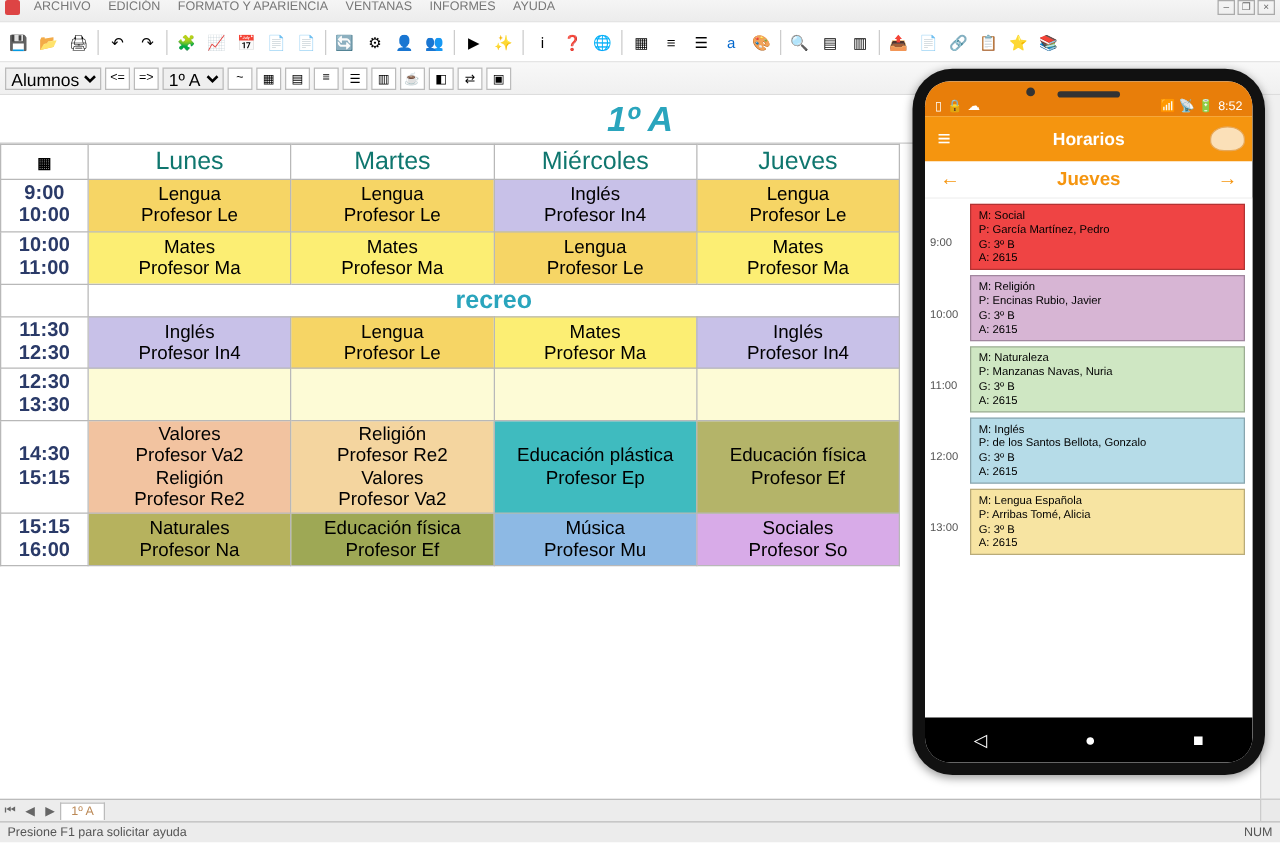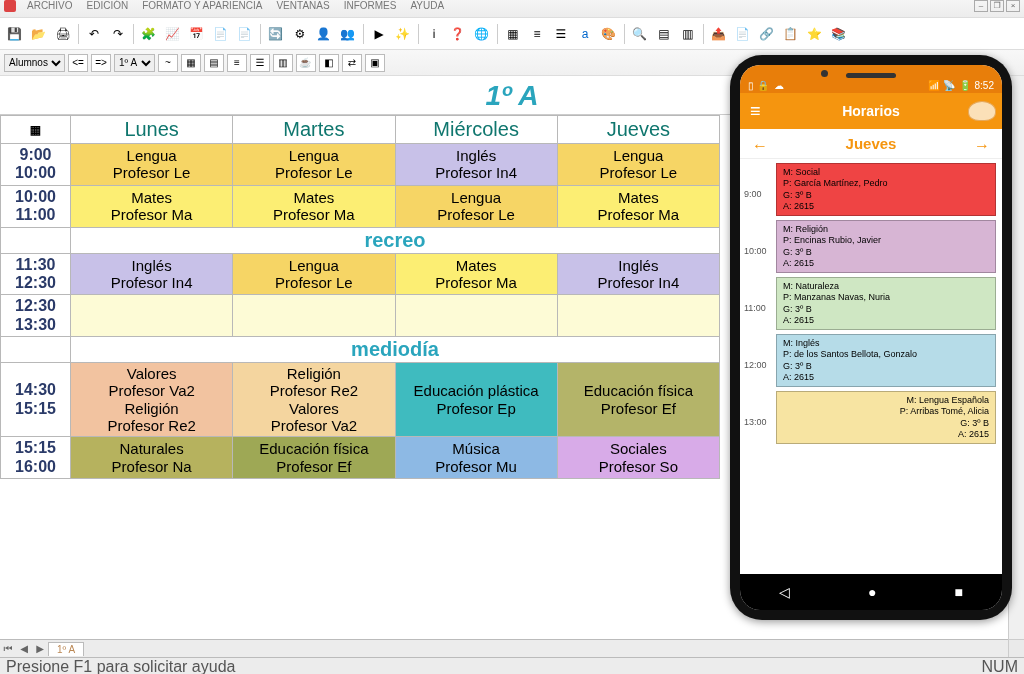--- a/index.html
+++ b/index.html
@@ -9,21 +9,21 @@
 .menubar .menu-item { padding: 0 7px; cursor: pointer; }
 .menubar .app-icon { width: 12px; height: 12px; background: #d44; border-radius: 2px; margin-right: 4px; }
 .menubar .window-controls { margin-left: auto; display: flex; gap: 2px; }
 .menubar .window-controls span { width: 14px; height: 12px; border: 1px solid #aaa; font-size: 8px; text-align: center; line-height: 10px; color: #666; cursor: pointer; }
 
 .toolbar { height: 32px; background: #fff; border-bottom: 1px solid #ddd; display: flex; align-items: center; padding: 2px 4px; gap: 2px; }
 .toolbar .tb-btn { width: 22px; height: 22px; border: 1px solid transparent; border-radius: 2px; display: flex; align-items: center; justify-content: center; cursor: pointer; font-size: 12px; }
 .toolbar .sep { width: 1px; height: 20px; background: #ccc; margin: 0 2px; }
 
 .secondbar { height: 26px; background: linear-gradient(#f8f8f8,#f0f0f0); border-bottom: 1px solid #ddd; display: flex; align-items: center; padding: 2px 4px; gap: 3px; }
-.secondbar select { font-size: 10px; height: 18px; border: 1px solid #bbb; }
+.secondbar select { font-size: 14px; height: 18px; border: 1px solid #bbb; }
 .secondbar .sb-btn { width: 20px; height: 18px; border: 1px solid #bbb; background: #fff; font-size: 10px; display:flex; align-items:center; justify-content:center; cursor:pointer; }
 
 .pagetitle { text-align: center; font-size: 28px; font-style: italic; font-weight: bold; color: #2aa5bd; padding: 4px 0 2px; }
 
 .grid { border-top: 1px solid #ccc; }
 .grid table { border-collapse: collapse; width: 720px; table-layout: fixed; }
 .grid th, .grid td { border: 1px solid #b8b8b8; text-align: center; vertical-align: middle; }
 .grid .dayhead { color: #0f766e; font-size: 20px; font-weight: normal; padding: 2px 0; background: #fff; }
 .grid .cornercell { width: 70px; background: #fff; }
 .grid .timecell { width: 70px; font-size: 16px; font-weight: bold; color: #2a3a68; line-height: 1.15; padding: 2px 0; background:#fff; }
@@ -42,21 +42,21 @@
 .bg-olive2  { background:#B6B25E; }
 .bg-dkolive { background:#9EA855; }
 .bg-blue    { background:#8DB9E4; }
 .bg-magenta { background:#D8ABE8; }
 .bg-cream   { background:#FDFBD6; }
 
 .sheettabs { position:absolute; left:0; bottom:17px; height:18px; background:#ececec; border-top:1px solid #bbb; width:100%; display:flex; align-items:center; font-size:10px; }
 .sheettabs .navbtn { width:16px; text-align:center; color:#666; cursor:pointer; }
 .sheettabs .tab { background:#fff; border:1px solid #bbb; border-bottom:none; padding:1px 8px; color:#b85; }
 
-.statusbar { position:absolute; left:0; bottom:0; height:17px; background:#ececec; border-top:1px solid #bbb; width:100%; display:flex; font-size:16px; color:#555; padding:0 6px; }
+.statusbar { position:absolute; left:0; bottom:0; height:17px; background:#ececec; border-top:1px solid #bbb; width:100%; display:flex; align-items:center; font-size:10px; color:#555; padding:0 6px; }
 .statusbar .numind { margin-left:auto; }
 
 .phone { position:absolute; right:12px; top:55px; width:282px; height:565px; background:#111; border-radius:32px; padding:10px 10px; box-shadow:0 2px 8px rgba(0,0,0,.4); }
 .phone-inner { background:#fff; width:100%; height:100%; border-radius:20px; overflow:hidden; display:flex; flex-direction:column; position:relative; }
 .phone .speaker { position:absolute; top:18px; left:50%; transform:translateX(-50%); width:50px; height:5px; background:#333; border-radius:3px; z-index:3; }
 .phone .camera  { position:absolute; top:15px; left:calc(50% - 50px); width:7px; height:7px; background:#333; border-radius:50%; z-index:3; }
 .phone-statusbar { height:28px; background:#E87E0A; color:#fff; font-size:10px; display:flex; align-items:flex-end; padding:0 8px 2px; gap:4px; }
 .phone-statusbar .right { margin-left:auto; display:flex; gap:3px; align-items:center; }
 .phone-header { height:36px; background:#F5950F; color:#fff; display:flex; align-items:center; justify-content:center; position:relative; font-weight:bold; font-size:14px; }
 .phone-header .hamburger { position:absolute; left:10px; font-size:18px; }
@@ -64,21 +64,21 @@
 .phone-daynav { height:30px; display:flex; align-items:center; justify-content:space-between; padding:0 12px; color:#F5950F; font-weight:bold; font-size:15px; border-bottom:1px solid #eee; }
 .phone-daynav .arrow { cursor:pointer; font-size:16px; }
 .phone-schedule { flex:1; overflow:hidden; padding:4px 6px 0 4px; background:#fff; }
 .phone-row { display:flex; align-items:flex-start; margin-bottom:4px; }
 .phone-row .ptime { width:32px; font-size:9px; color:#555; padding-top:26px; }
 .phone-row .pcard { flex:1; border:1px solid rgba(0,0,0,.25); padding:3px 6px; font-size:9px; line-height:1.25; }
 .pcard.l1{background:#ef4444;}
 .pcard.l2{background:#D7B5D4;}
 .pcard.l3{background:#CFE7C3;}
 .pcard.l4{background:#B6DCE8;}
-.pcard.l5{background:#F7E4A2;text-align:right;}
+.pcard.l5{background:#F7E4A2;}
 .phone-navbar { height:36px; background:#000; display:flex; align-items:center; justify-content:space-around; color:#fff; }
 .phone-navbar span{font-size:14px;}
 .scrollbar-right { position:absolute; right:0; top:76px; bottom:35px; width:16px; background:#f0f0f0; border-left:1px solid #ccc; }
 .scrollbar-bottom-r { position:absolute; right:0; bottom:17px; height:18px; width:16px; background:#eaeaea; border-left:1px solid #ccc; border-top:1px solid #ccc; }
 </style>
 </head>
 <body>
 
 <div class="menubar">
   <div class="app-icon"></div>
@@ -228,24 +228,20 @@
             <span class="subj">Inglés</span>
             <span class="prof">Profesor In4</span>
           </td>
         </tr>
   <tr id="row3">
           <td class="timecell">12:30<br>13:30</td>
           <td class="slot bg-cream"></td>
           <td class="slot bg-cream"></td>
           <td class="slot bg-cream"></td>
           <td class="slot bg-cream"></td>
-        </tr>
-  <tr>
-          <td class="timecell"></td>
-          <td colspan="4" class="break">mediodía</td>
         </tr>
   <tr id="row4">
           <td class="timecell">14:30<br>15:15</td>
           <td class="slot bg-pink">
             <span class="subj">Valores</span>
             <span class="prof">Profesor Va2</span>
             <span class="subj">Religión</span>
             <span class="prof">Profesor Re2</span>
           </td>
           <td class="slot bg-orange">

